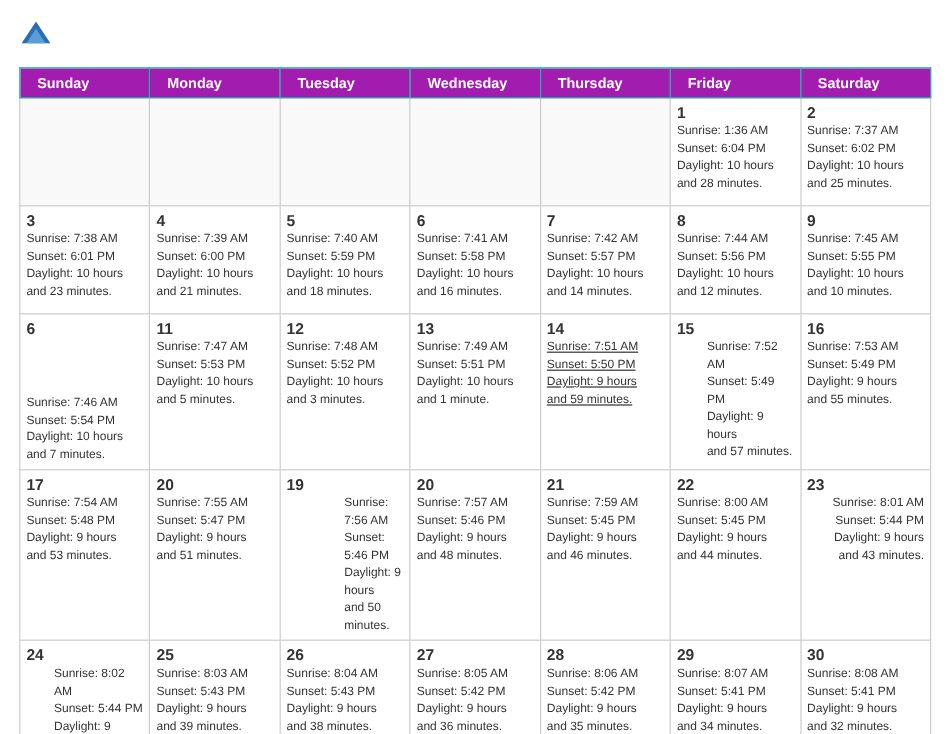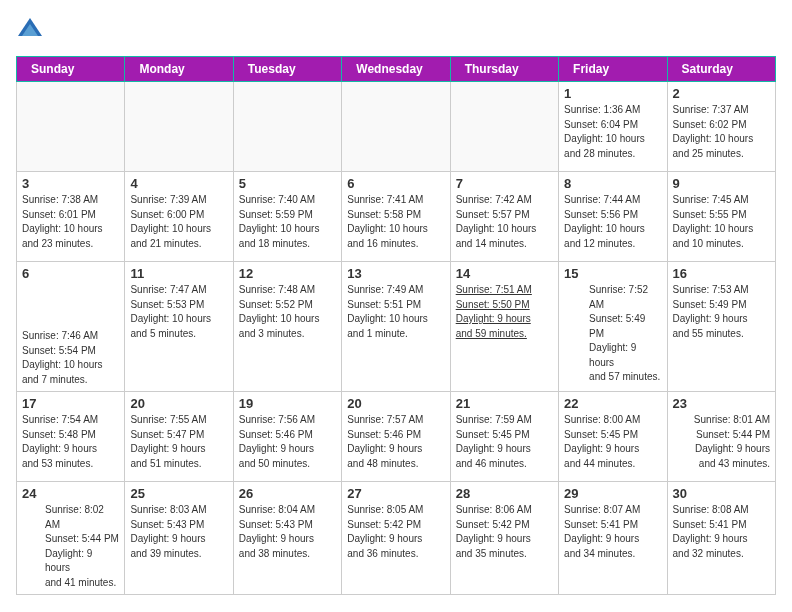--- a/index.html
+++ b/index.html
@@ -261,21 +261,21 @@
           </td>
           <td>
             <div class="day-number">20</div>
             <div class="day-info" style="white-space: pre-line;">Sunrise: 7:55 AM
 Sunset: 5:47 PM
 Daylight: 9 hours
 and 51 minutes.</div>
           </td>
           <td>
             <div class="day-number">19</div>
-            <div class="day-info" style="white-space: pre-line;">Sunrise: 7:56 AM
+            <div class="day-info" style="white-space: pre-line; margin-left: 48px;">Sunrise: 7:56 AM
 Sunset: 5:46 PM
 Daylight: 9 hours
 and 50 minutes.</div>
           </td>
           <td>
             <div class="day-number">20</div>
             <div class="day-info" style="white-space: pre-line;">Sunrise: 7:57 AM
 Sunset: 5:46 PM
 Daylight: 9 hours
 and 48 minutes.</div>

